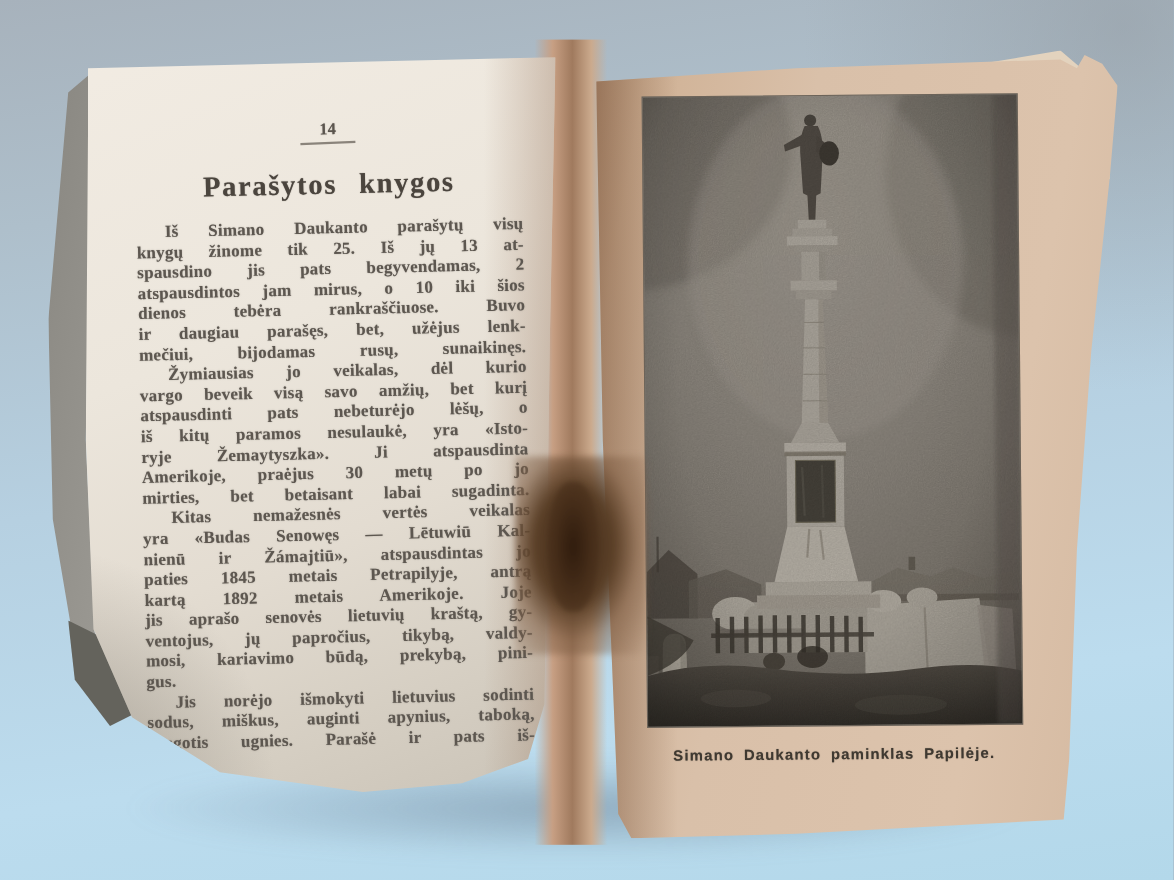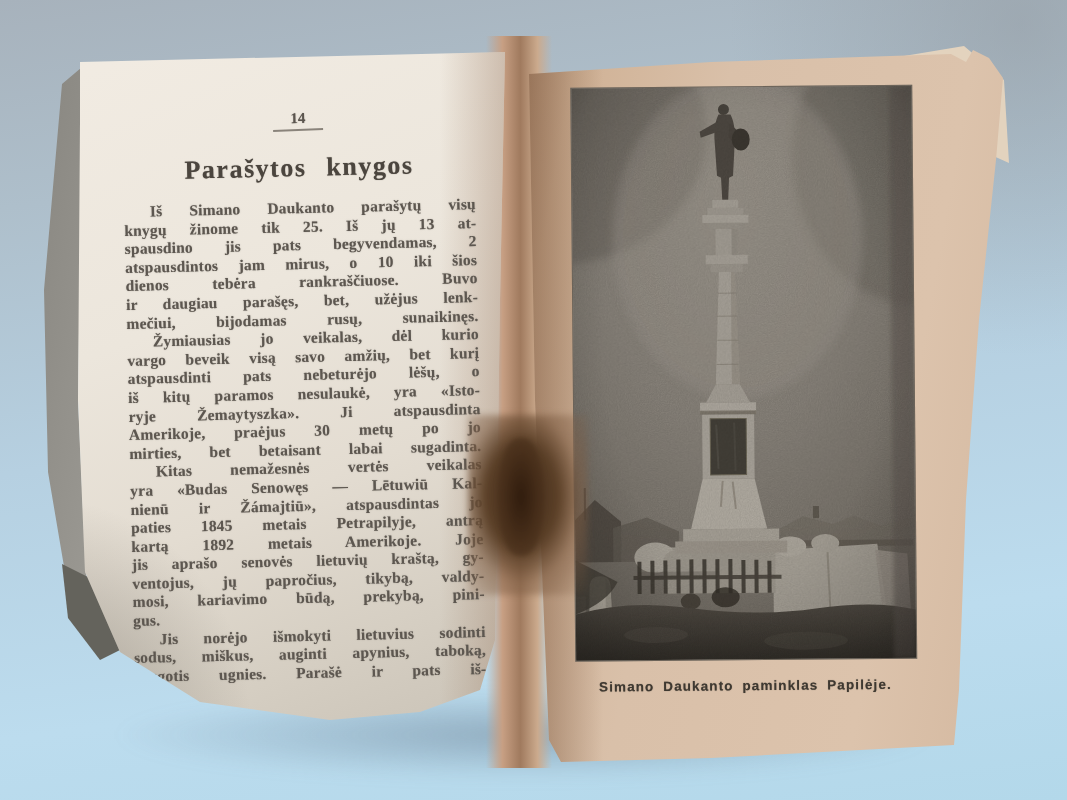--- a/index.html
+++ b/index.html
@@ -47,21 +47,21 @@
     color:#4b453e;text-shadow:0 0 1px rgba(75,69,62,.65);}
   .body-text{margin-top:16px;font-size:15.5px;line-height:18.6px;font-weight:700;letter-spacing:.2px;
     color:#5d5750;text-shadow:0 0 1.2px rgba(93,87,80,.55);}
   .line{text-align:justify;text-align-last:justify;white-space:normal;}
   .line.first{text-indent:26px;}
   .line.short{text-align-last:left;}
   
   .page-edge-behind{position:absolute;left:512px;top:38px;width:500px;height:730px;z-index:2;
     clip-path:polygon(380px 20px,452px 8px,492px 42px,497px 125px,468px 112px,456px 58px);
     background:#e3d3be;}
-  .right-page{position:absolute;left:523px;top:38px;width:500px;height:730px;z-index:3;
+  .right-page{position:absolute;left:536px;top:38px;width:500px;height:730px;z-index:3;
     clip-path:polygon(6px 36px,188px 24px,428px 16px,443px 24px,450px 12px,466px 20px,480px 40px,473px 122px,456px 282px,443px 462px,436px 652px,431px 707px,188px 720px,38px 724px,26px 702px,12px 362px);
     background:linear-gradient(100deg,#bf9e82 0%,#d0b296 9%,#d9c0a9 34%,#dcc3ac 72%,#d3b79e 100%);}
   .right-gutter-shade{position:absolute;left:0;top:0;width:80px;height:100%;
     background:linear-gradient(90deg,rgba(105,66,40,.5),rgba(105,66,40,0));}
   .right-content{position:absolute;left:0;top:0;width:100%;height:100%;transform:rotate(-.5deg);}
   .photo{position:absolute;left:50px;top:48px;width:340px;height:572px;
     border:1px solid rgba(78,66,52,.5);background:#8a857e;}
   .photo svg{display:block;width:100%;height:100%;}
   .caption{position:absolute;left:40px;top:640px;width:360px;text-align:center;
     font-family:"Liberation Sans","DejaVu Sans",sans-serif;font-size:13.5px;font-weight:700;

